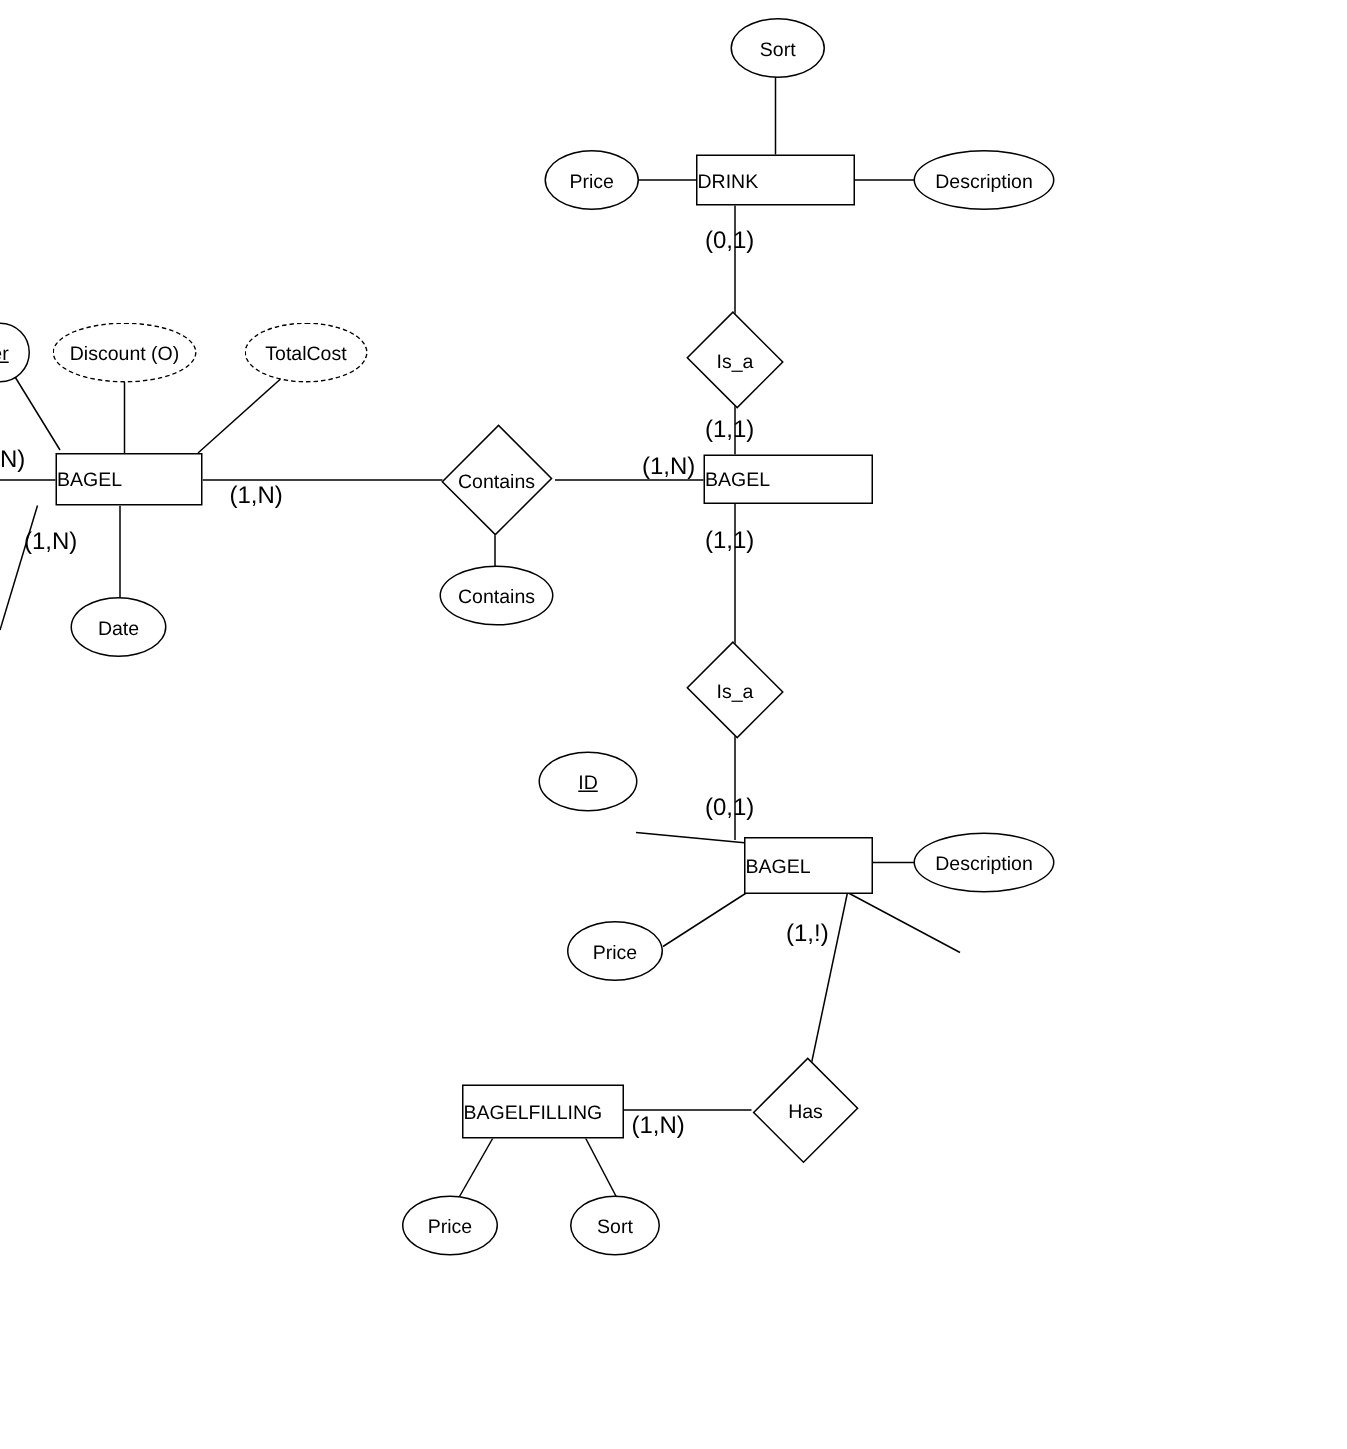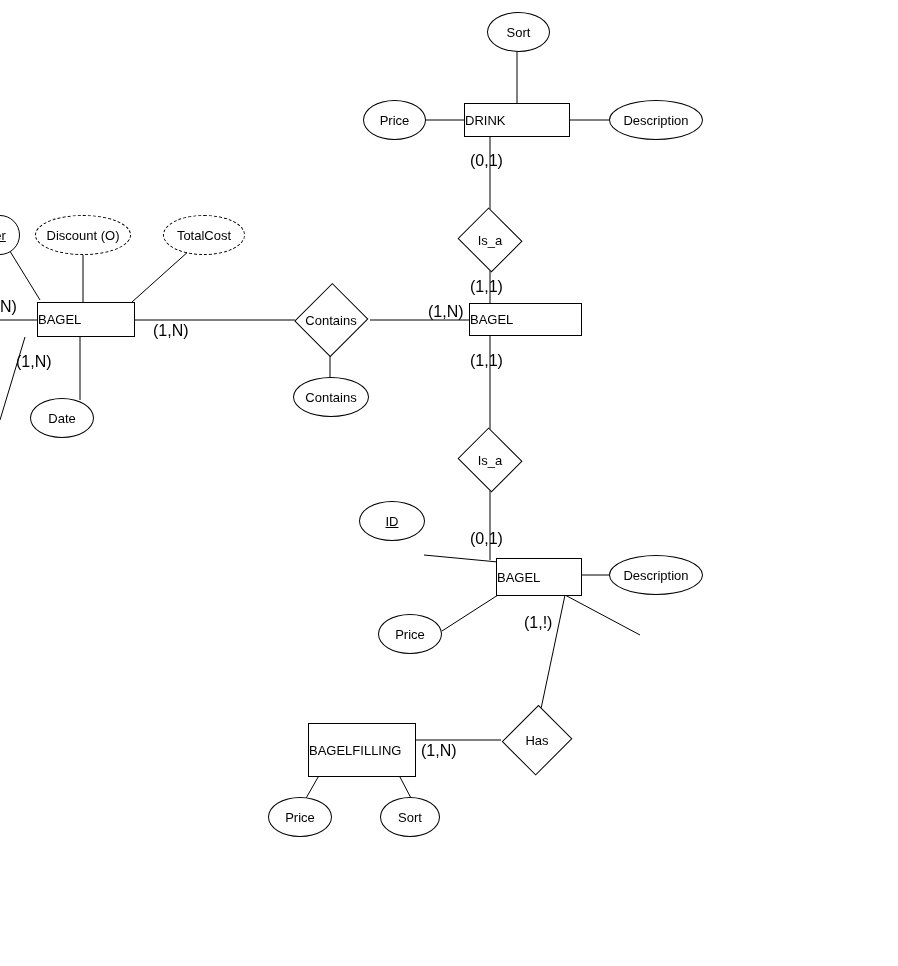--- a/index.html
+++ b/index.html
@@ -157,21 +157,21 @@
 
 <div class="label" style="left:0px; top:298px;"><span>N)</span></div>
 
 <div class="entity" style="left:37px; top:302px; width:98px; height:35px;">
       <span>BAGEL</span>
     </div>
 
 <div class="label" style="left:153px; top:322px;"><span>(1,N)</span></div>
 <div class="label" style="left:16px; top:353px;"><span>(1,N)</span></div>
 
-<div class="attr" style="left:30px; top:398px; width:64px; height:40px;align-items:center;">
+<div class="attr" style="left:47px; top:398px; width:64px; height:40px;align-items:center;">
       <span>Date</span>
     </div>
 
 <div class="diamond-wrap" style="left:289px; top:292px; width:84px; height:56px;">
   <div class="rot" style="width:58%; height:92%;"></div>
   <div class="lbl">Contains</div>
 </div>
 
 <div class="attr" style="left:293px; top:377px; width:76px; height:40px;">
       <span>Contains</span>
@@ -207,21 +207,21 @@
 
 <div class="label" style="left:524px; top:614px;"><span>(1,!)</span></div>
 
 <div class="diamond-wrap" style="left:499px; top:712px; width:76px; height:56px;">
   <div class="rot" style="width:60%; height:90%;"></div>
   <div class="lbl">Has</div>
 </div>
 
 <div class="label" style="left:421px; top:742px;"><span>(1,N)</span></div>
 
-<div class="entity" style="left:308px; top:723px; width:108px; height:54px;">
+<div class="entity" style="left:308px; top:723px; width:108px; height:36px;">
       <span>BAGELFILLING</span>
     </div>
 <div class="attr" style="left:268px; top:797px; width:64px; height:40px;">
       <span>Price</span>
     </div>
 <div class="attr" style="left:380px; top:797px; width:60px; height:40px;text-align:center;">
       <span>Sort</span>
     </div>
 
 </div>

